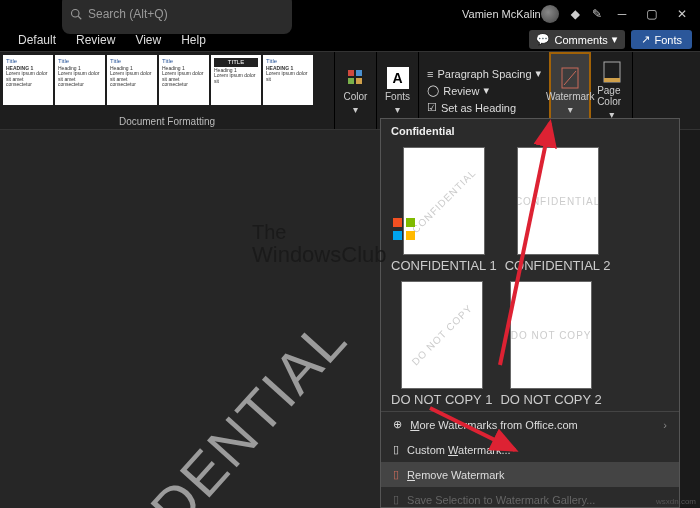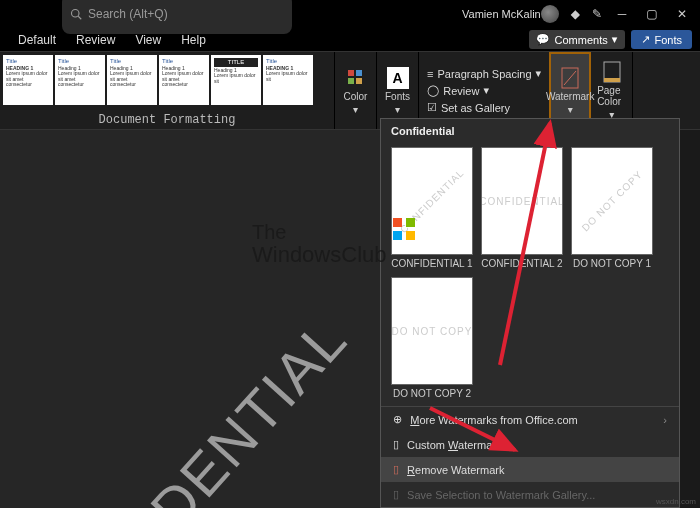--- a/index.html
+++ b/index.html
@@ -18,39 +18,39 @@
 .tabbar-right { margin-left: auto; display: flex; gap: 6px; }
 .comments-btn { background: #3a3a3a; border-radius: 3px; padding: 3px 8px; font-size: 11px; display: flex; align-items: center; gap: 4px; }
 .share-btn { background: #2b579a; border-radius: 3px; padding: 3px 10px; font-size: 11px; display: flex; align-items: center; gap: 4px; }
 
 .ribbon { height: 78px; background: #1e1e1e; display: flex; border-bottom: 1px solid #333; }
 .doc-formatting { flex: 0 0 335px; display: flex; flex-direction: column; border-right: 1px solid #000; }
 .style-gallery { flex: 1; display: flex; gap: 2px; padding: 3px; overflow: hidden; }
 .style-thumb { width: 50px; height: 50px; background: #fff; padding: 3px; font-size: 5px; color: #333; line-height: 1.1; overflow: hidden; flex-shrink: 0; }
 .style-thumb .t { font-size: 6px; color: #2b579a; display: block; margin-bottom: 1px; }
 .style-thumb.dark-title .t { background: #222; color: #fff; text-align: center; padding: 1px; }
-.group-label { text-align: center; font-size: 12px; color: #bbb; padding: 2px 0; font-family: Liberation Mono, monospace; }
+.group-label { text-align: center; font-size: 10px; color: #bbb; padding: 2px 0; }
 
 .ribbon-group { display: flex; flex-direction: column; align-items: center; justify-content: center; padding: 4px 6px; border-right: 1px solid #000; gap: 2px; font-size: 10px; color: #ccc; }
 .ribbon-group.big { width: 42px; }
 .ribbon-icon { width: 22px; height: 22px; display: flex; align-items: center; justify-content: center; }
 .ribbon-col { display: flex; flex-direction: column; gap: 4px; padding: 4px 8px; font-size: 11px; color: #ddd; justify-content: center; }
 .ribbon-col .row { display: flex; align-items: center; gap: 4px; }
 .watermark-btn { background: #3d3d3d; border: 2px solid #a16207; position: relative; }
 
 .doc-area { position: absolute; left: 0; top: 130px; width: 380px; height: 378px; background: #262626; overflow: hidden; }
 .doc-area .wm-text { position: absolute; left: -40px; bottom: -20px; transform: rotate(-48deg); font-size: 58px; color: #9b9b9b; letter-spacing: 2px; font-weight: 300; }
 
 .dropdown { position: absolute; left: 380px; top: 118px; width: 300px; height: 390px; background: #2b2b2b; border: 1px solid #555; display: flex; flex-direction: column; }
 .dd-header { padding: 6px 10px; font-size: 11px; font-weight: 600; color: #eee; }
 .dd-grid { display: flex; flex-wrap: wrap; gap: 8px; padding: 4px 10px; }
 .wm-item { display: flex; flex-direction: column; align-items: center; gap: 3px; }
 .wm-preview { width: 82px; height: 108px; background: #fff; position: relative; border: 1px solid #666; overflow: hidden; }
 .wm-preview .diag { position: absolute; top: 50%; left: 50%; transform: translate(-50%,-50%) rotate(-45deg); font-size: 10px; color: #ccc; letter-spacing: 1px; white-space: nowrap; }
-.wm-label { font-size: 10px; color: #ccc; }
+.wm-label { font-size: 13px; color: #ccc; }
 .dd-footer { margin-top: auto; border-top: 1px solid #444; display: flex; flex-direction: column; }
 .dd-menu-item { padding: 6px 12px; font-size: 11px; color: #ddd; display: flex; align-items: center; gap: 8px; }
 .dd-menu-item.hover { background: #444; }
 .dd-menu-item.disabled { color: #666; }
 .dd-menu-item .chev { margin-left: auto; color: #888; }
 
 .overlay-logo { position: absolute; left: 252px; top: 222px; z-index: 50; color: #1a1a1a; pointer-events: none; }
 .overlay-logo .l1 { font-size: 20px; font-weight: 400; line-height: 1; }
 .overlay-logo .l2 { font-size: 22px; font-weight: 400; }
 .overlay-logo .sq { position: absolute; right: -28px; top: -4px; width: 22px; height: 22px; }
@@ -124,21 +124,21 @@
       <span>▾</span>
   </div>
   <div class="ribbon-group big">
     <div class="ribbon-icon" style="background:#fff;color:#000;font-weight:bold;font-size:14px;">A</div>
     <span>Fonts</span>
       <span>▾</span>
   </div>
   <div class="ribbon-col">
     <div class="row">≡ <span>Paragraph Spacing</span> ▾</div>
     <div class="row">◯ <span>Review</span> ▾</div>
-    <div class="row">☑ <span>Set as Gallery</span></div>
+    <div class="row">☑ <span>Set as Heading</span></div>
   </div>
   <div class="ribbon-group big watermark-btn">
     <div class="ribbon-icon">
         <svg width="18" height="22">
           <rect x="1" y="1" width="16" height="20" fill="none" stroke="#c96a5a" stroke-width="1"></rect>
           <line x1="3" y1="18" x2="15" y2="4" stroke="#c96a5a"></line>
         </svg>
       </div>
     <span>Watermark</span>
       <span>▾</span>

